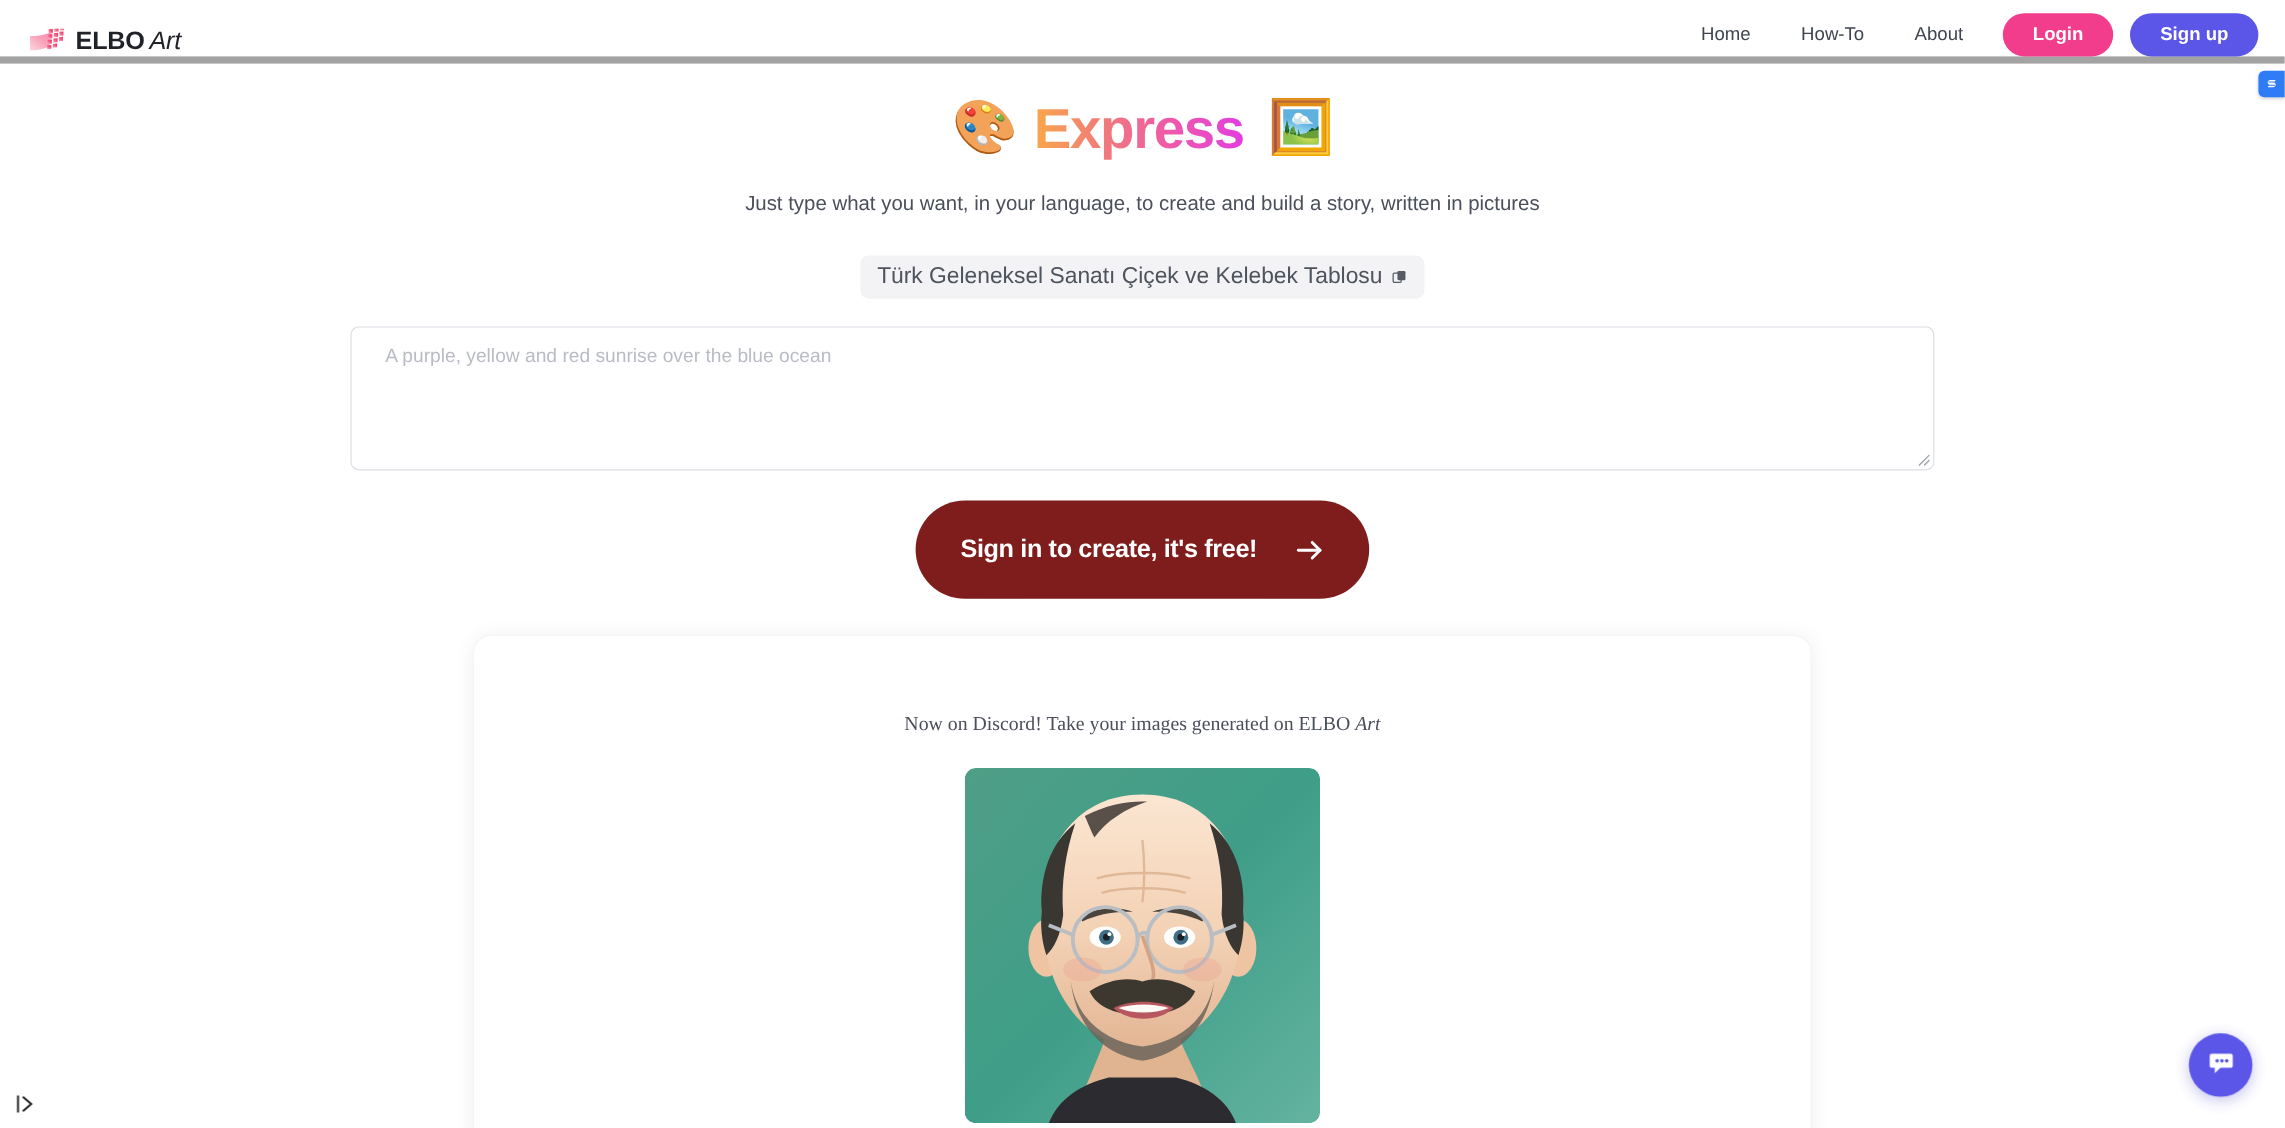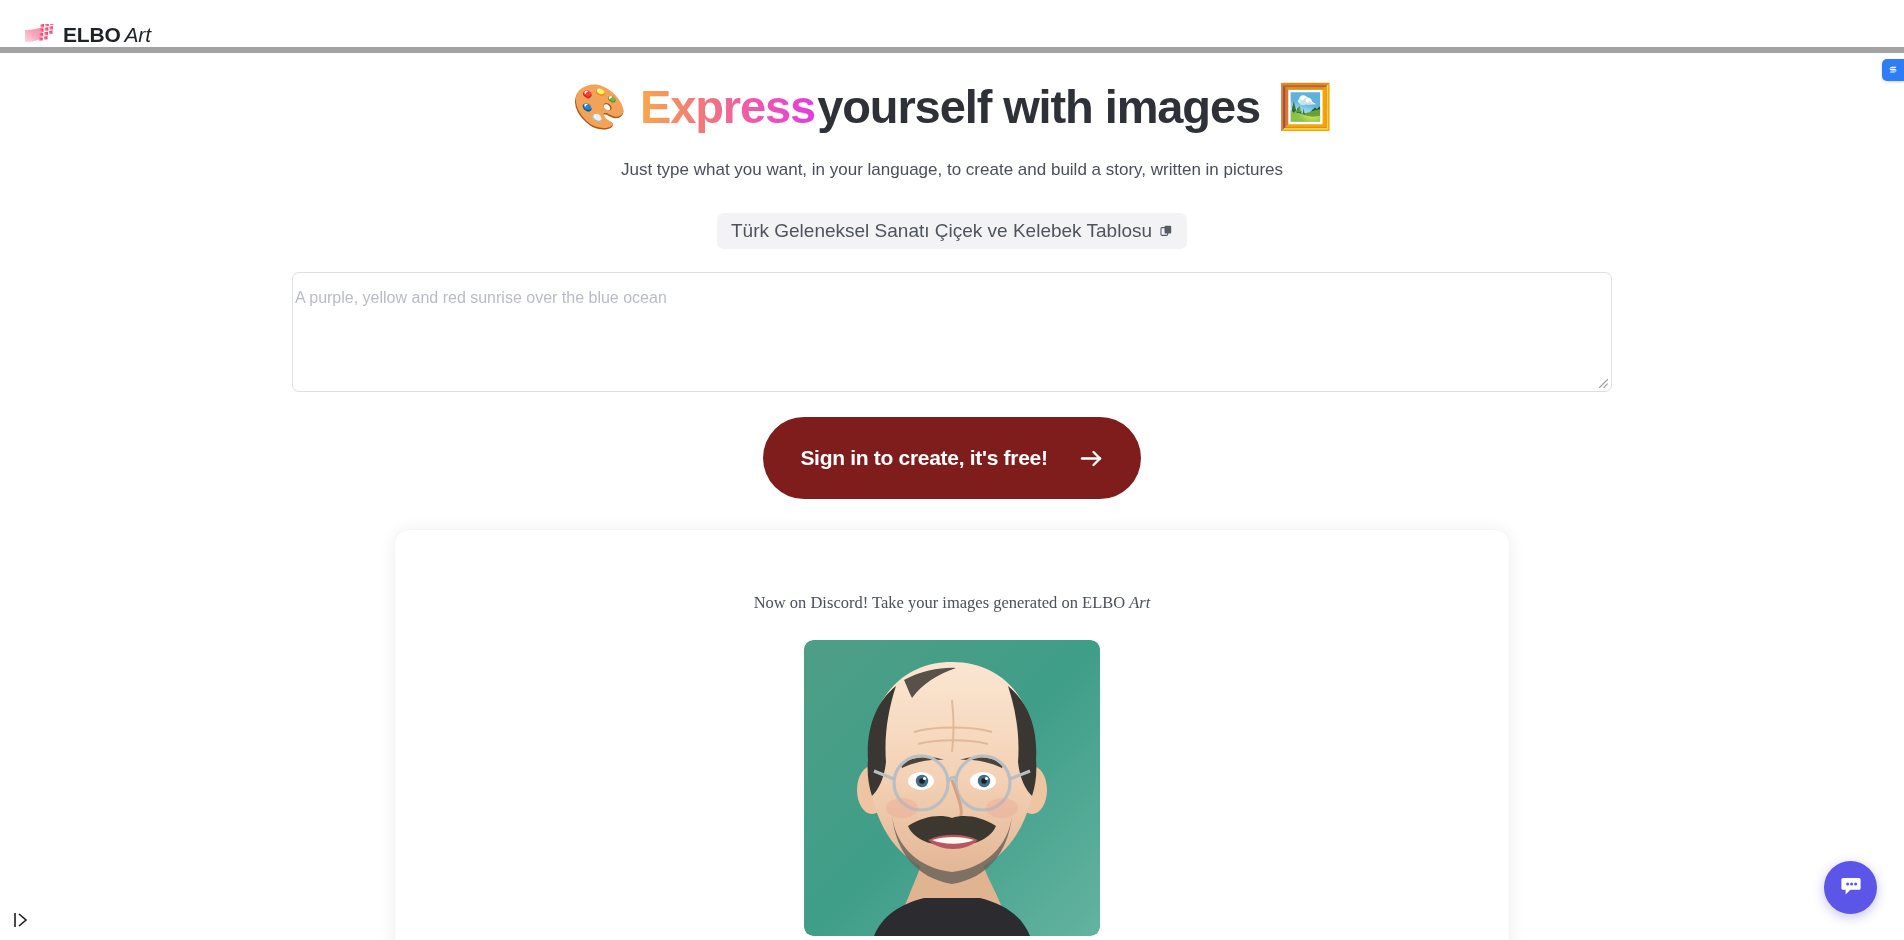--- a/index.html
+++ b/index.html
@@ -138,21 +138,21 @@
     width: 1320px;
     margin: 23px auto 0 auto;
     position: relative;
   }
   .prompt-box {
     width: 100%;
     height: 120px;
     resize: none;
     border: 1px solid #dcdee3;
     border-radius: 7px;
-    padding: 16px 2px;
+    padding: 16px 28px;
     font-size: 16px;
     font-family: inherit;
     color: #2e3138;
     outline: none;
     background: #fff;
     display: block;
   }
   .prompt-box::placeholder { color: #b9bcc4; }
   .resize-grip {
     position: absolute;
@@ -270,33 +270,39 @@
           <rect x="15.2" y="15.4" width="3.6" height="3.2" transform="skewY(-6)"></rect>
           <rect x="20.0" y="14.7" width="3.6" height="3.2" transform="skewY(-6)"></rect>
         </g>
       </svg>
     </span>
     <span class="brand-text">
       <span class="b-bold">ELBO</span><span class="b-italic">Art</span>
     </span>
   </a>
 
+  <div class="nav">
+    <a class="nav-link" href="#">Home</a>
+    <a class="nav-link" href="#">How-To</a>
+    <a class="nav-link" href="#">About</a>
+    <button class="btn-login">Login</button>
+    <button class="btn-signup">Sign up</button>
+  </div>
 
   <div class="ext-badge">
     <svg width="13" height="13" viewBox="0 0 16 16" xmlns="http://www.w3.org/2000/svg" aria-hidden="true">
       <path d="M11.6 3.4H6.2c-1.6 0-2.9 1.1-2.9 2.5 0 1.1.8 1.9 2 2.2h5.2c.4 0 .7.2.7.5s-.3.5-.7.5H4.4l-1.1 1.5h5.4c1.6 0 2.9-1.1 2.9-2.5 0-1.1-.8-1.9-2-2.2H4.5c-.4 0-.7-.2-.7-.5s.3-.5.7-.5h6.0l1.1-1.5z" fill="#ffffff"></path>
     </svg>
   </div>
 </div>
 
 <div class="hero">
   <h1 class="hero-title">
     <span class="emoji emoji-left">🎨</span>
     <span class="grad-text">Express</span>
-    <span> yourself with images</span>
     <span class="emoji emoji-right">🖼️</span>
   </h1>
   <p class="hero-sub">Just type what you want, in your language, to create and build a story, written in pictures</p>
 
   <div class="chip-row">
     <button class="chip">
       <span>Türk Geleneksel Sanatı Çiçek ve Kelebek Tablosu</span>
       <span>
         <svg class="copy-icon" width="13" height="13" viewBox="0 0 16 16" xmlns="http://www.w3.org/2000/svg" aria-hidden="true">
           <rect x="1.2" y="3.2" width="8.2" height="9.6" rx="1.3" fill="none" stroke="#565b66" stroke-width="1.3"></rect>

